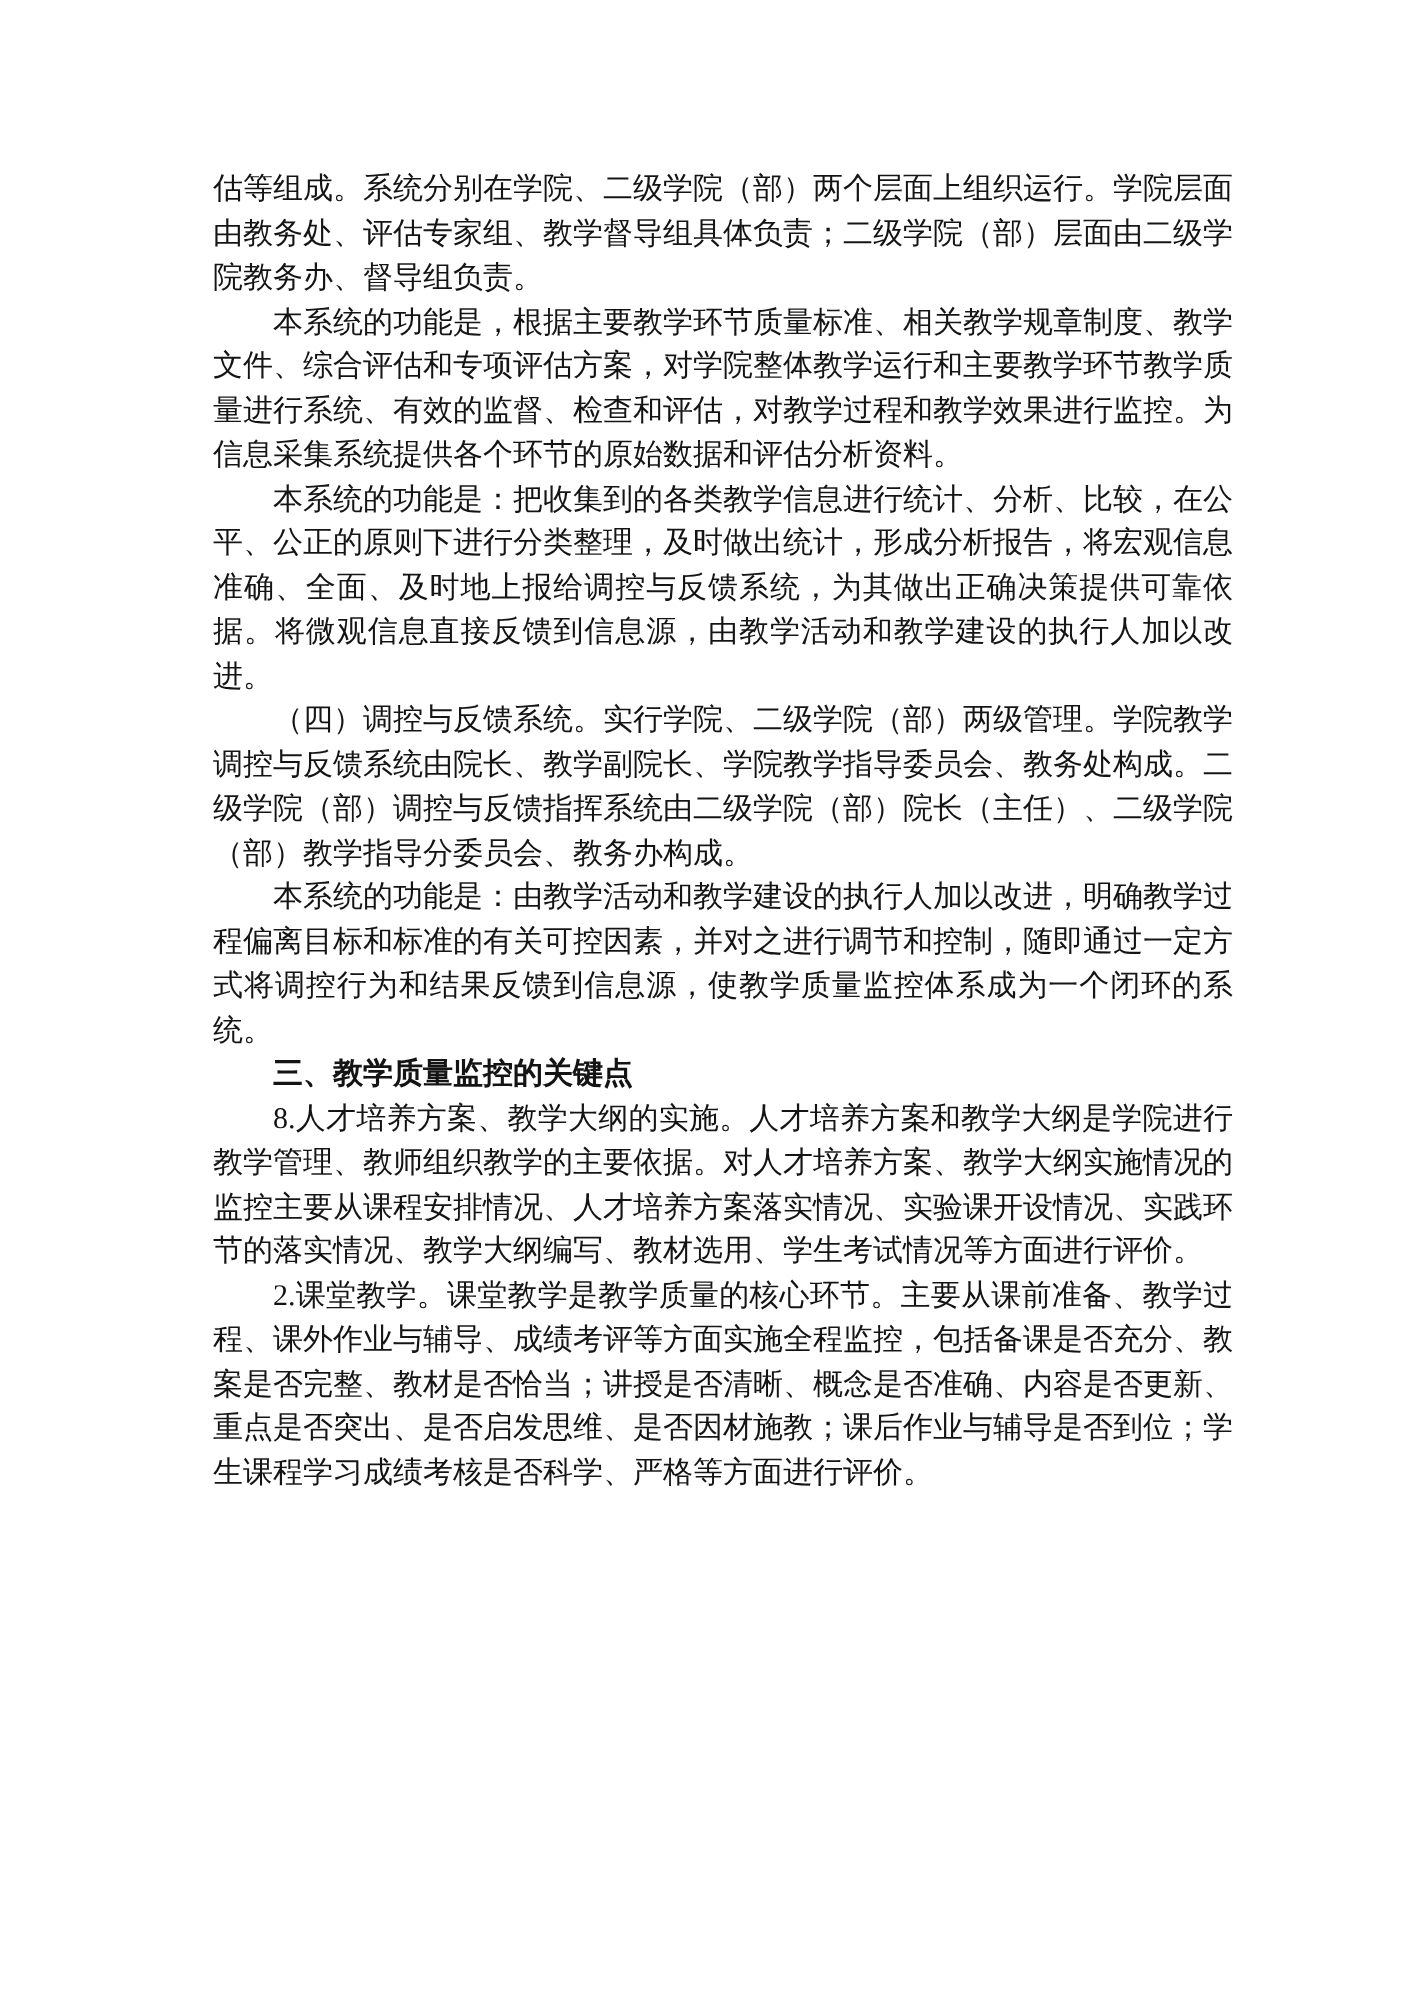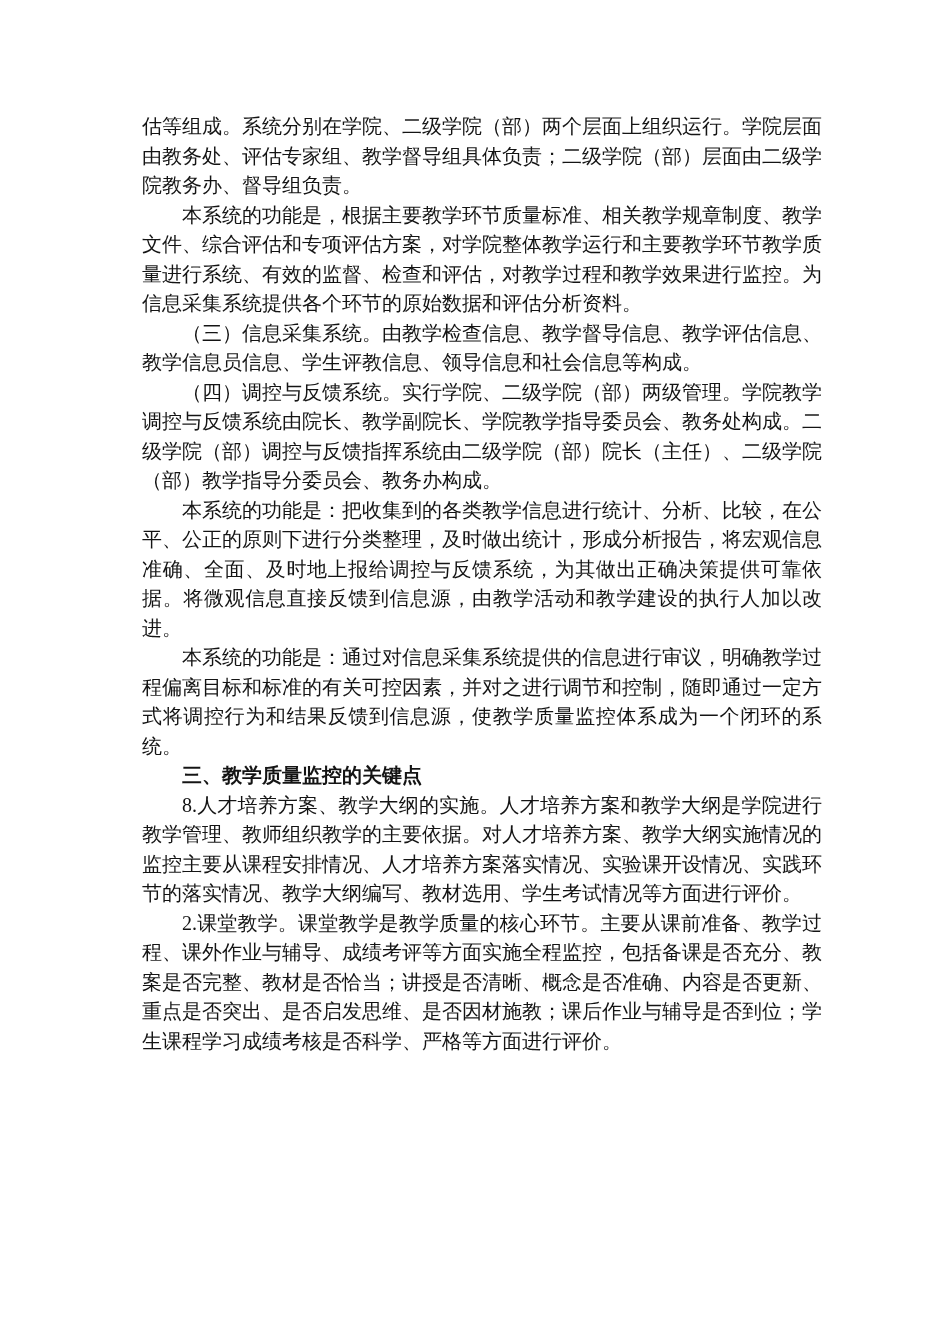--- a/index.html
+++ b/index.html
@@ -37,21 +37,20 @@
     font-weight: bold;
   }
 </style>
 </head>
 <body>
 
 <div class="page">
   <div class="text-block">
       <p class="no-indent">估等组成。系统分别在学院、二级学院（部）两个层面上组织运行。学院层面由教务处、评估专家组、教学督导组具体负责；二级学院（部）层面由二级学院教务办、督导组负责。</p>
       <p class="">本系统的功能是，根据主要教学环节质量标准、相关教学规章制度、教学文件、综合评估和专项评估方案，对学院整体教学运行和主要教学环节教学质量进行系统、有效的监督、检查和评估，对教学过程和教学效果进行监控。为信息采集系统提供各个环节的原始数据和评估分析资料。</p>
-      <p class="">（三）信息采集系统。由教学检查信息、教学督导信息、教学评估信息、教学信息员信息、学生评教信息、领导信息和社会信息等构成。</p>
+      <p class="">本系统的功能是：把收集到的各类教学信息进行统计、分析、比较，在公平、公正的原则下进行分类整理，及时做出统计，形成分析报告，将宏观信息准确、全面、及时地上报给调控与反馈系统，为其做出正确决策提供可靠依据。将微观信息直接反馈到信息源，由教学活动和教学建设的执行人加以改进。</p>
       <p class="">（四）调控与反馈系统。实行学院、二级学院（部）两级管理。学院教学调控与反馈系统由院长、教学副院长、学院教学指导委员会、教务处构成。二级学院（部）调控与反馈指挥系统由二级学院（部）院长（主任）、二级学院（部）教学指导分委员会、教务办构成。</p>
-      <p class="">本系统的功能是：把收集到的各类教学信息进行统计、分析、比较，在公平、公正的原则下进行分类整理，及时做出统计，形成分析报告，将宏观信息准确、全面、及时地上报给调控与反馈系统，为其做出正确决策提供可靠依据。将微观信息直接反馈到信息源，由教学活动和教学建设的执行人加以改进。</p>
-      <p class="">本系统的功能是：通过对信息采集系统提供的信息进行审议，明确教学过程偏离目标和标准的有关可控因素，并对之进行调节和控制，随即通过一定方式将调控行为和结果反馈到信息源，使教学质量监控体系成为一个闭环的系统。</p>
+      <p class="">本系统的功能是：由教学活动和教学建设的执行人加以改进，明确教学过程偏离目标和标准的有关可控因素，并对之进行调节和控制，随即通过一定方式将调控行为和结果反馈到信息源，使教学质量监控体系成为一个闭环的系统。</p>
       <p class="heading ">三、教学质量监控的关键点</p>
       <p class="">8.人才培养方案、教学大纲的实施。人才培养方案和教学大纲是学院进行教学管理、教师组织教学的主要依据。对人才培养方案、教学大纲实施情况的监控主要从课程安排情况、人才培养方案落实情况、实验课开设情况、实践环节的落实情况、教学大纲编写、教材选用、学生考试情况等方面进行评价。</p>
       <p class="">2.课堂教学。课堂教学是教学质量的核心环节。主要从课前准备、教学过程、课外作业与辅导、成绩考评等方面实施全程监控，包括备课是否充分、教案是否完整、教材是否恰当；讲授是否清晰、概念是否准确、内容是否更新、重点是否突出、是否启发思维、是否因材施教；课后作业与辅导是否到位；学生课程学习成绩考核是否科学、严格等方面进行评价。</p>
     </div>
 </div>
 
 </body></html>

